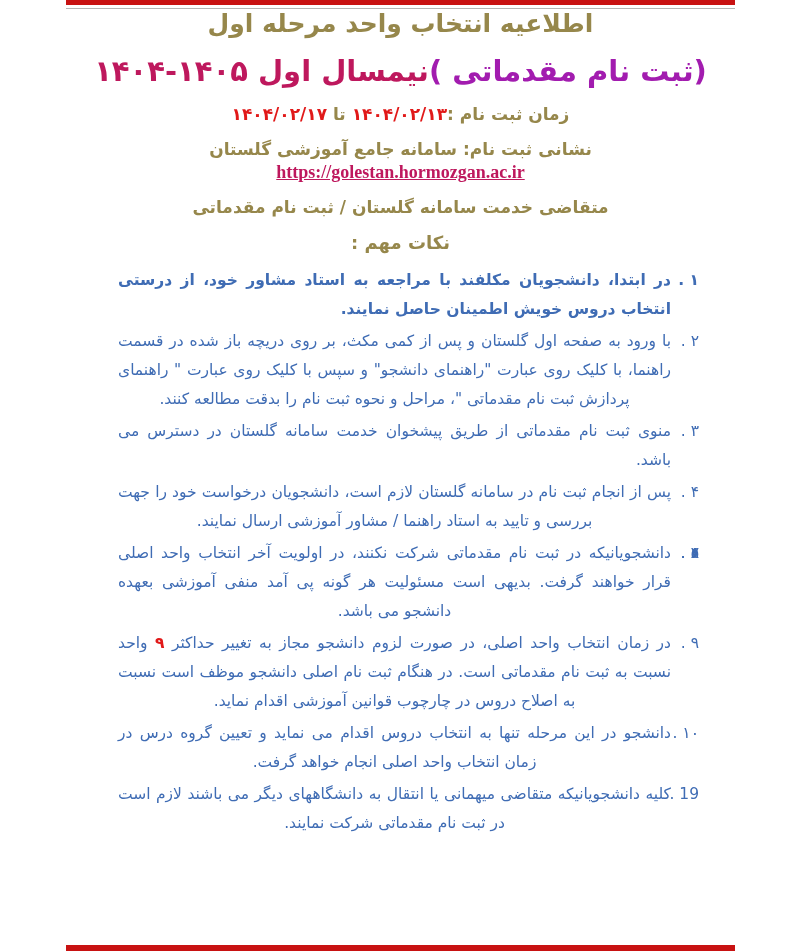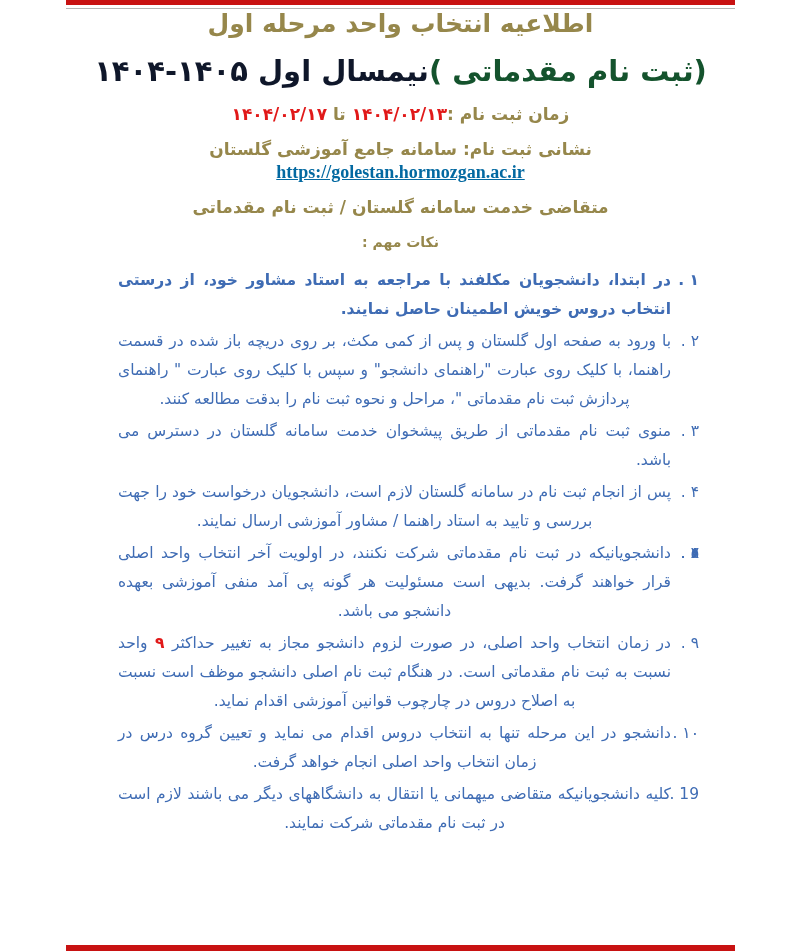--- a/index.html
+++ b/index.html
@@ -22,42 +22,42 @@
     color:#96874b;
     font-size:25px;font-weight:bold;
     line-height:34px;
   }
   .title2{
     margin:8px 0 0 0;
     text-align:center;
     font-size:29px;font-weight:bold;
     line-height:44px;
   }
-  .title2 .olive{color:#14532d;}
-  .title2 .blue{color:#0f172a;}
+  .title2 .olive{color:#a21caf;}
+  .title2 .blue{color:#be185d;}
 
   .info{margin:10px 30px 0 30px;}
   .info-line{
     color:#96874b;
     font-weight:bold;
     font-size:17px;
     line-height:23px;
     margin-bottom:12px;
     text-align:center;
   }
   .info-line .red{color:#e11919;}
   .info-line .url{
-    color:#0369a1;
+    color:#be185d;
     font-family:"Liberation Serif",serif;
     font-weight:bold;
     text-decoration:underline;
     direction:ltr;unicode-bidi:embed;
     font-size:18px;
   }
-  .notes-title{font-size:14px;}
+  .notes-title{font-size:18px;}
 
   ol.notes{
     list-style:none;
     margin:4px 0 0 0;
     padding:0 36px 0 52px;
   }
   ol.notes li{
     position:relative;
     padding-right:28px;
     color:#3f6cb4;

